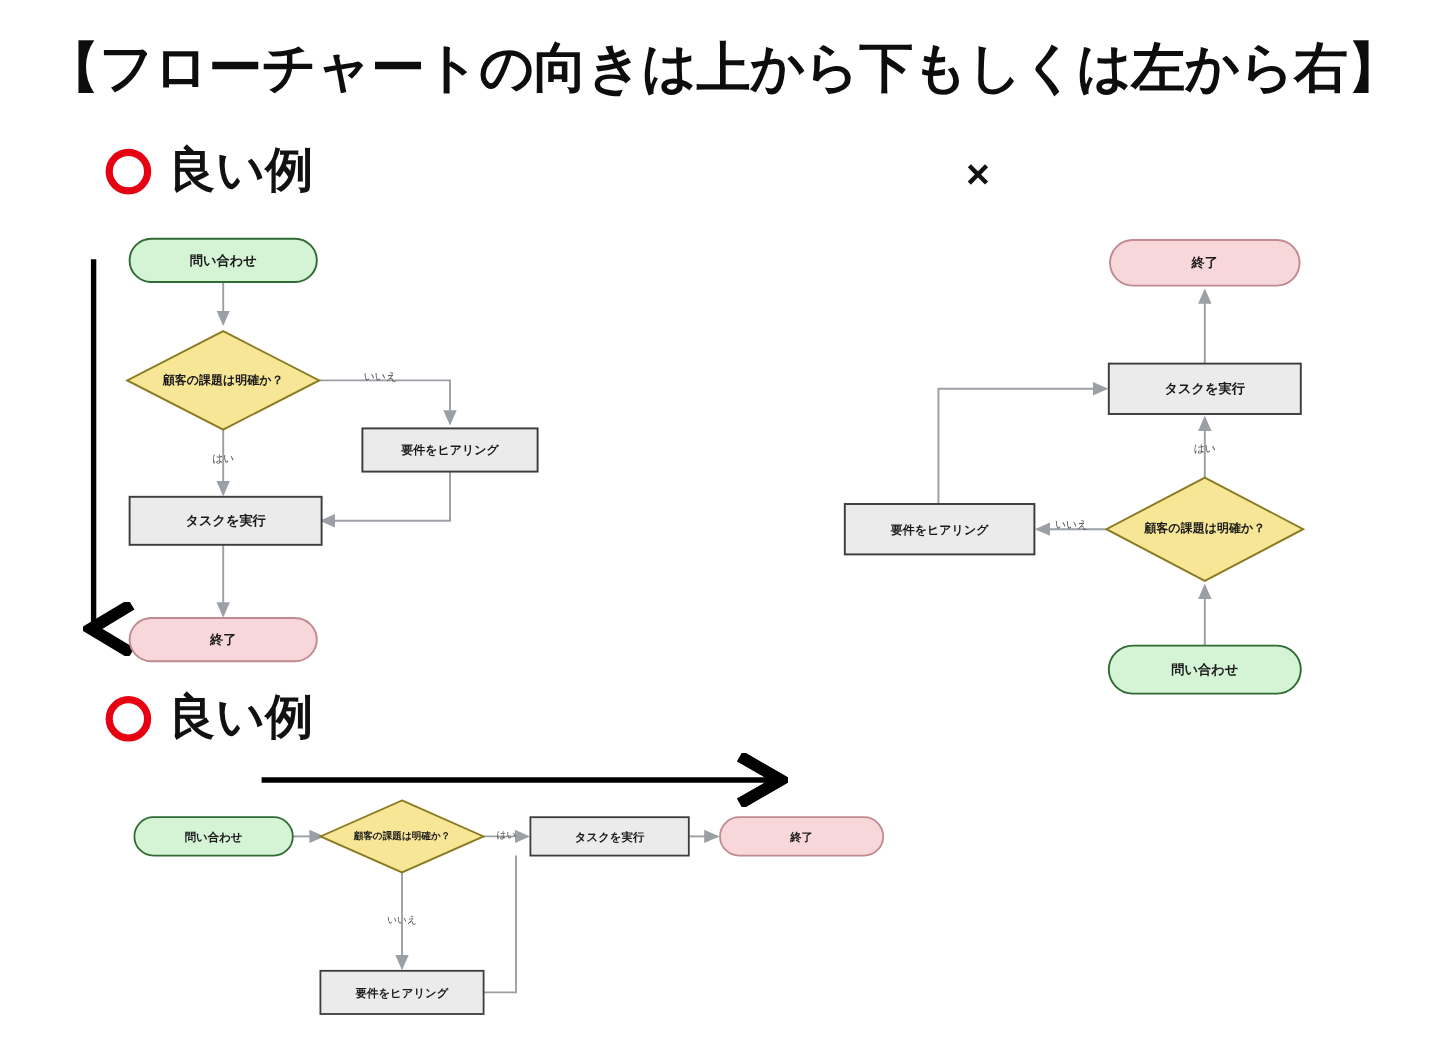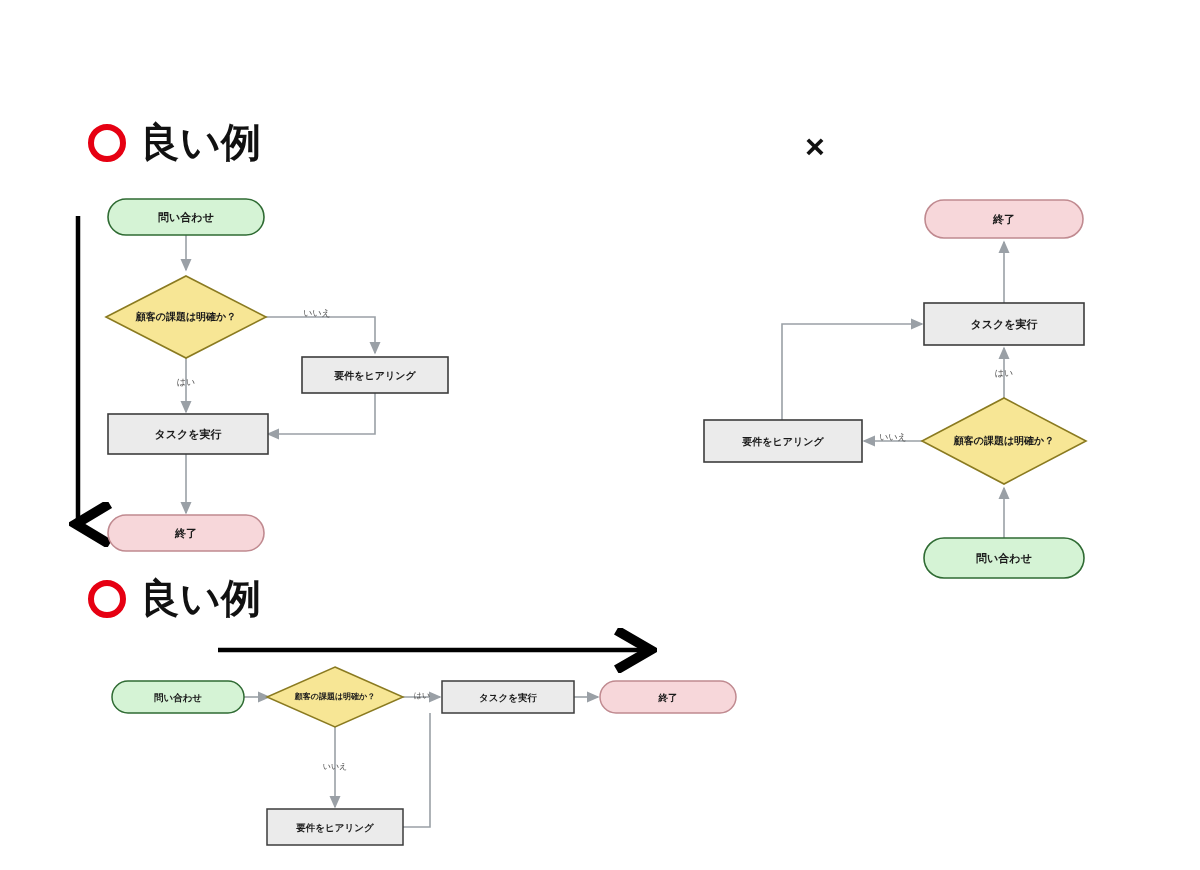--- a/index.html
+++ b/index.html
@@ -104,20 +104,21 @@
     stroke-width: 4.5;
     fill: none;
     stroke-linecap: butt;
   }
 </style>
 </head>
 <body>
 
 <div id="slide">
 
+  <div class="slide-title">【フローチャートの向きは上から下もしくは左から右】</div>
 
   <div class="section-head good1">
     <span class="mark-circle"></span>
     <span>良い例</span>
   </div>
 
   <div class="section-head bad">
     <span class="mark-cross">×</span>
   </div>
 

